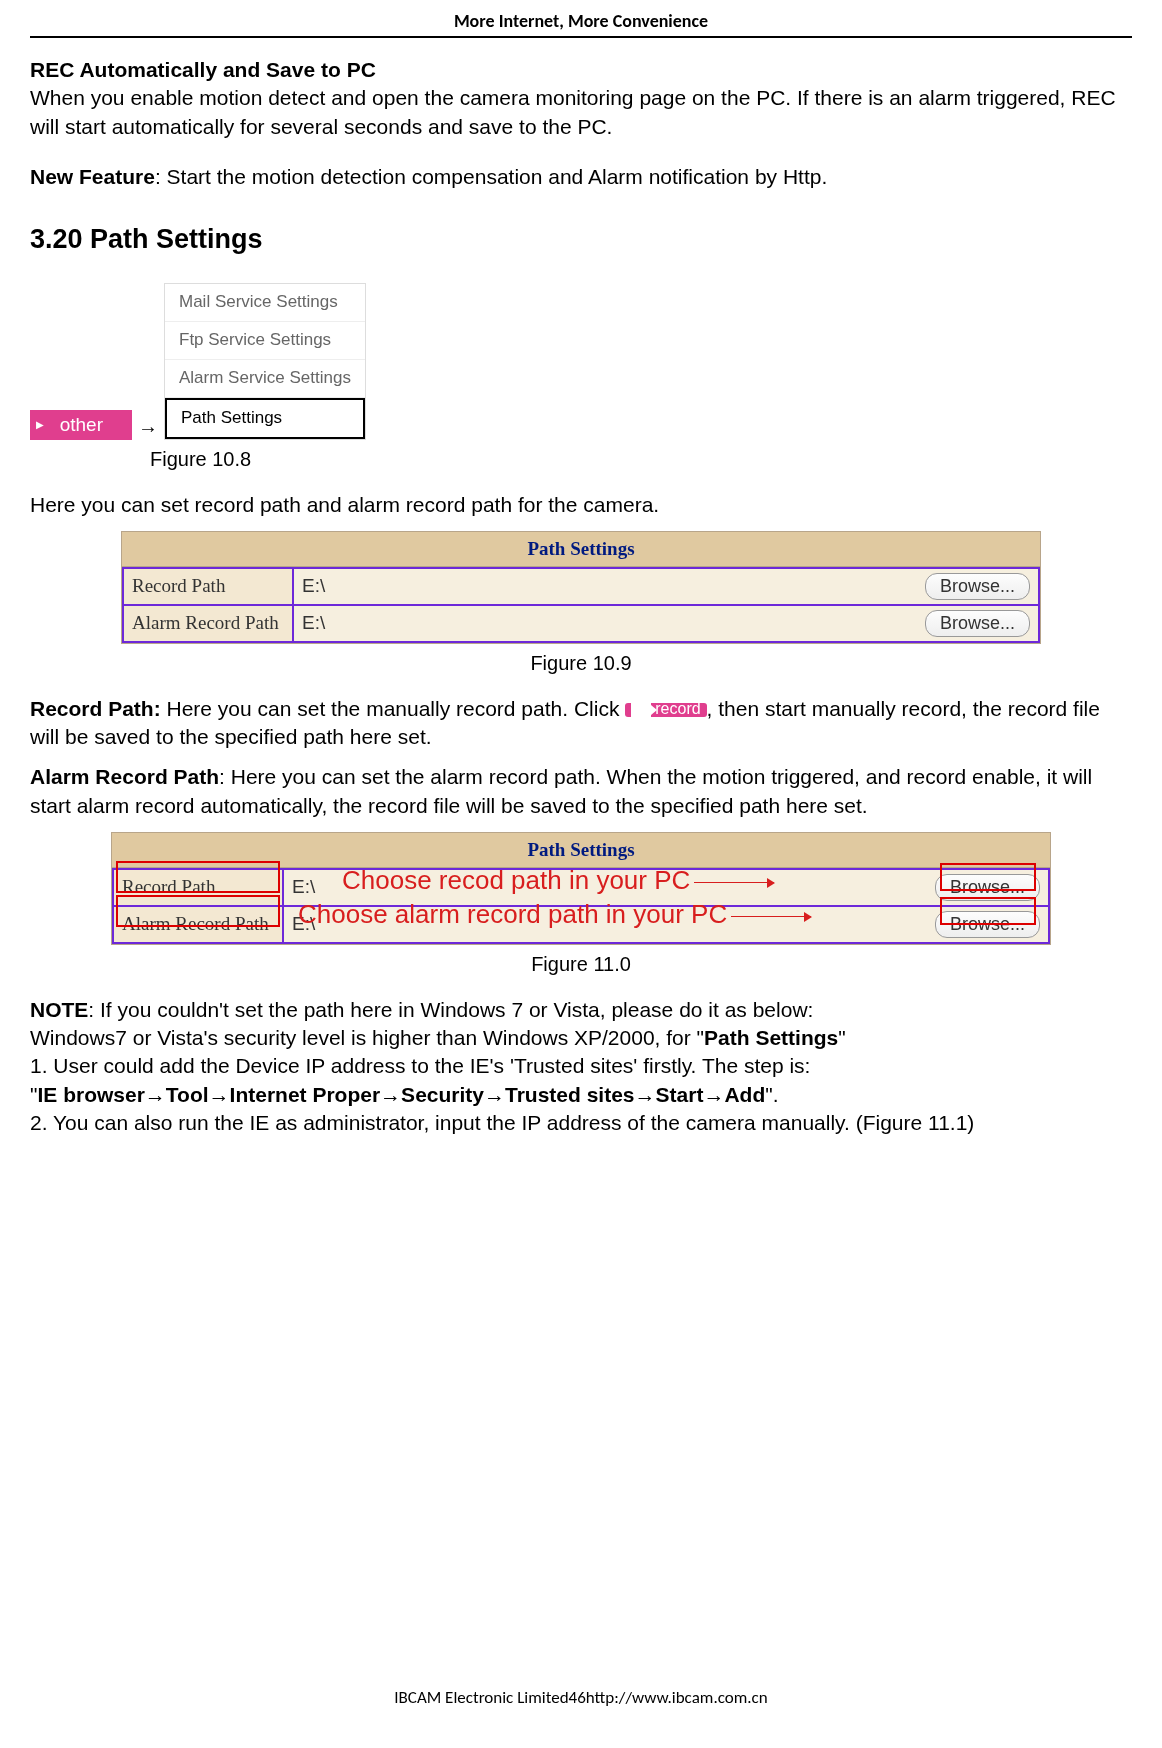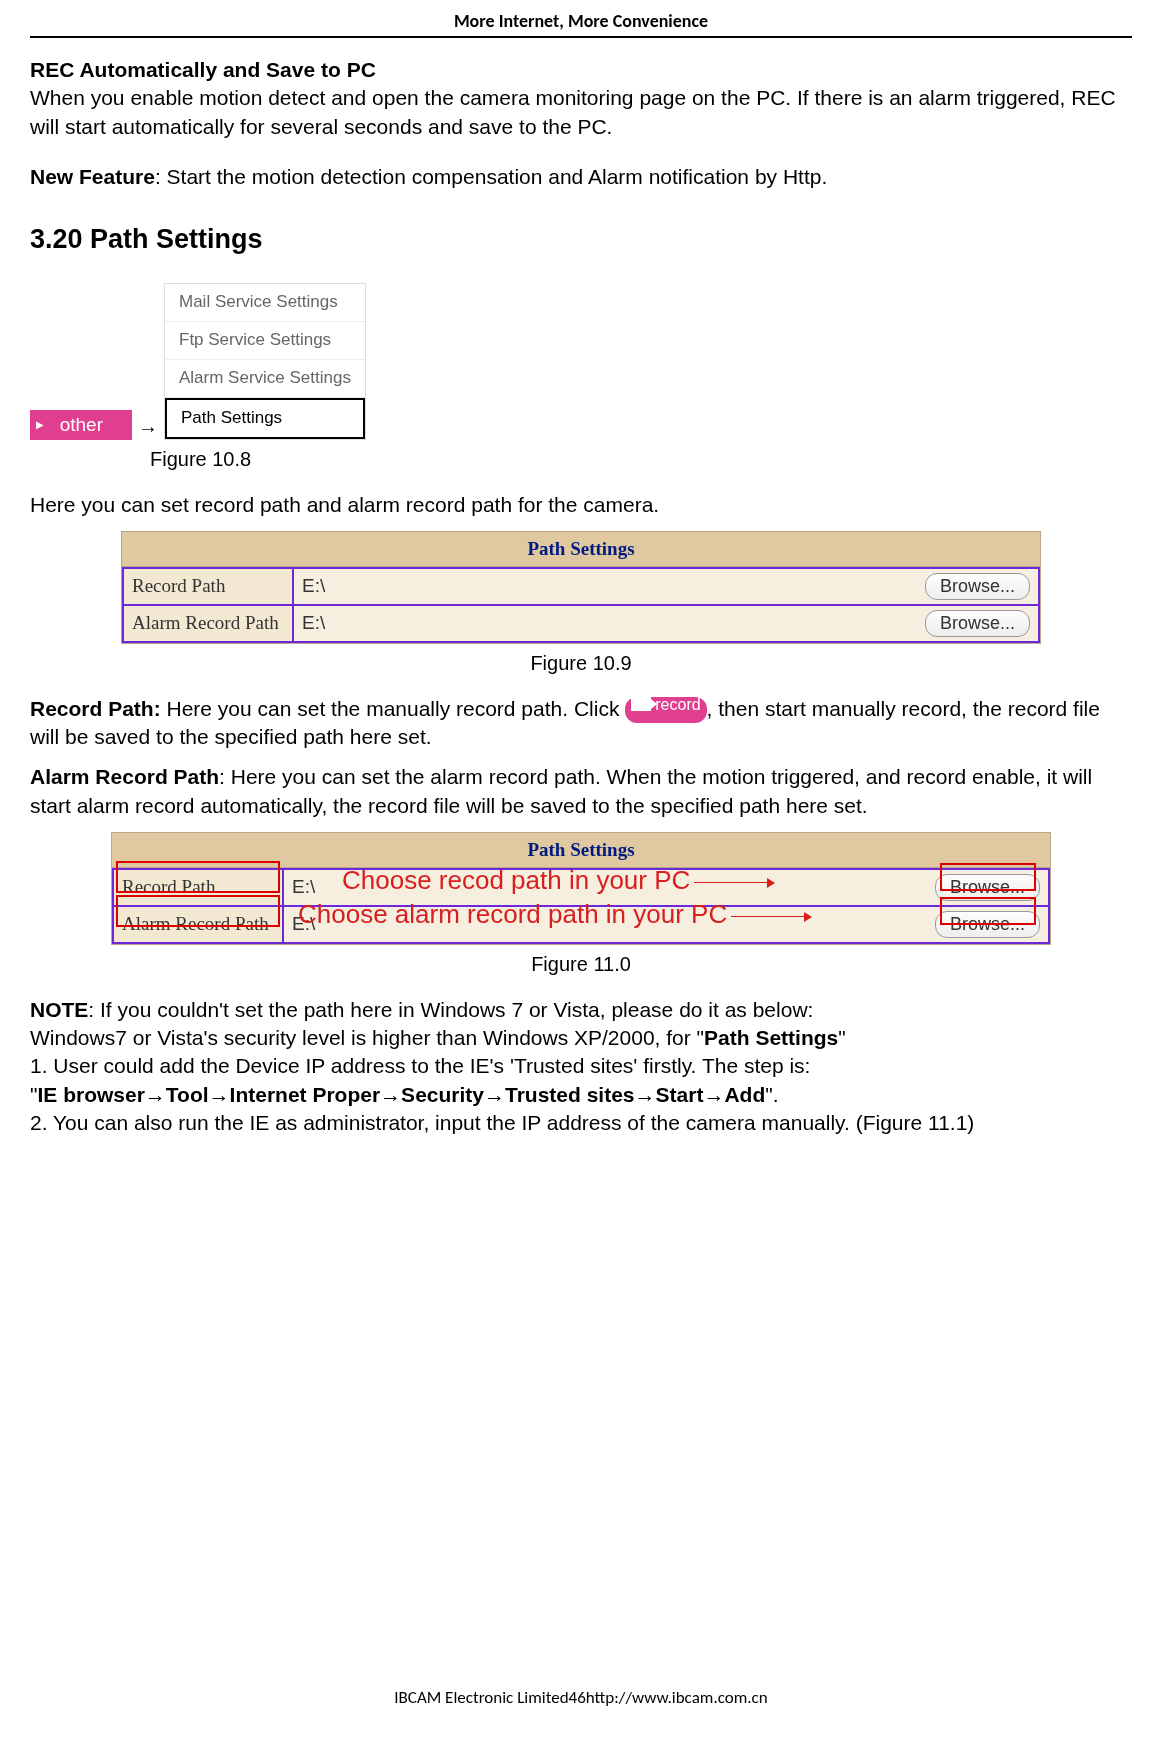--- a/index.html
+++ b/index.html
@@ -97,30 +97,30 @@
       border-radius: 12px;
       background: linear-gradient(#fdfdfd,#eee);
       font-size: 18px;
       padding: 2px 14px;
       color: #333;
     }
 
     
     .record-chip {
       display: inline-flex;
-      align-items: flex-start;
+      align-items: flex-end;
       gap: 4px;
       background: #e03e8e;
       color: #fff;
       font-size: 16px;
-      height: 26px;
+      height: 14px;
       padding: 0 6px;
       vertical-align: middle;
       line-height: 1;
-      border-radius: 12px;
+      border-radius: 3px;
     }
     .record-chip .cam-icon {
       display: inline-block;
       width: 20px;
       height: 14px;
       background: #fff;
       position: relative;
     }
     .record-chip .cam-icon::after {
       content: "";

